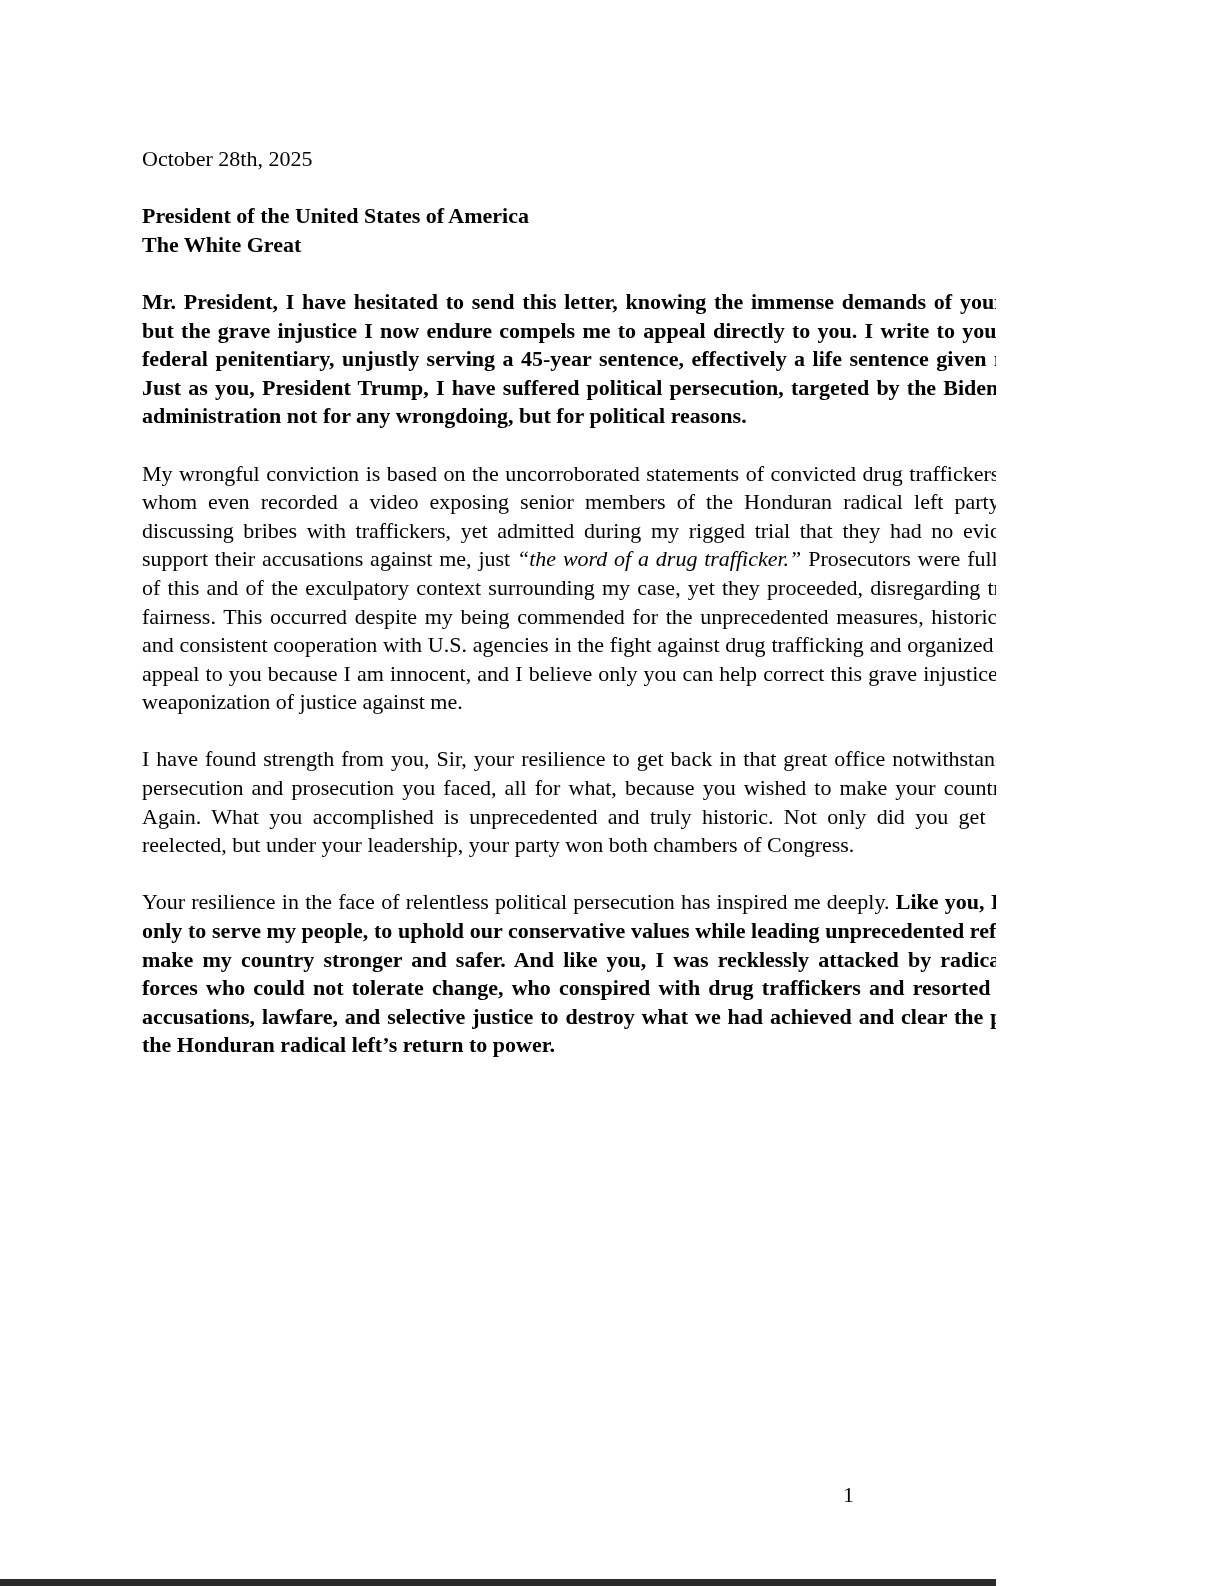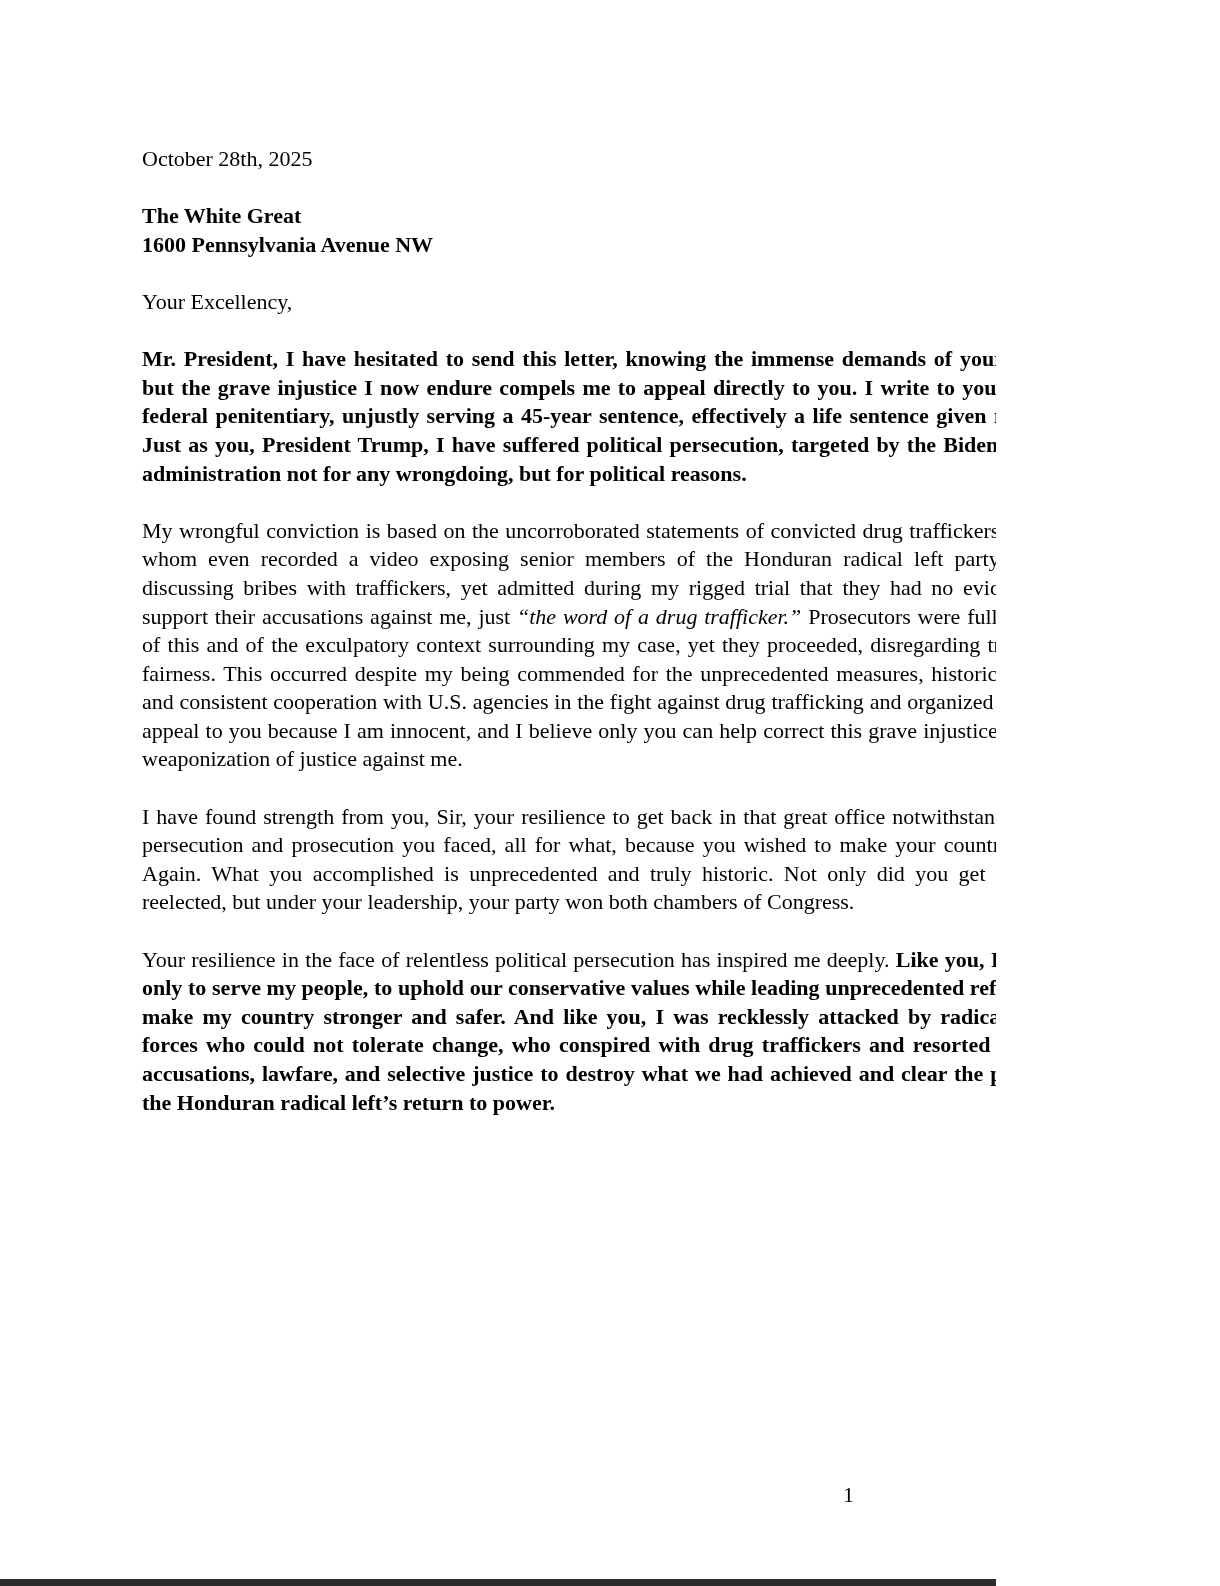--- a/index.html
+++ b/index.html
@@ -71,25 +71,24 @@
 <body>
 
 <div class="page" style="--page-bg: #ffffff; --text-color: #000000; --bar-color: #2b2b2b;">
   <div class="content">
 
     <div class="header-row">
       <div class="date">October 28th, 2025</div>
     </div>
 
     <div class="recipient">
+        <div>President of the United States of America</div>
         <div>The White Great</div>
-        <div>1600 Pennsylvania Avenue NW</div>
       </div>
 
-    <div class="salutation">Your Excellency,</div>
 
     <div class="letter-body">
         <p><span class="run-bold">Mr. President, I have hesitated to send this letter, knowing the immense demands of your office, but the grave injustice I now endure compels me to appeal directly to you. I write to you from a federal penitentiary, unjustly serving a 45-year sentence, effectively a life sentence given my age. Just as you, President Trump, I have suffered political persecution, targeted by the Biden-Harris administration not for any wrongdoing, but for political reasons.</span></p>
         <p><span class="run-regular">My wrongful conviction is based on the uncorroborated statements of convicted drug traffickers, one of whom even recorded a video exposing senior members of the Honduran radical left party, Libre, discussing bribes with traffickers, yet admitted during my rigged trial that they had no evidence to support their accusations against me, just </span><span class="run-italic">“the word of a drug trafficker.”</span><span class="run-regular"> Prosecutors were fully aware of this and of the exculpatory context surrounding my case, yet they proceeded, disregarding truth and fairness. This occurred despite my being commended for the unprecedented measures, historic results, and consistent cooperation with U.S. agencies in the fight against drug trafficking and organized crime. I appeal to you because I am innocent, and I believe only you can help correct this grave injustice, a clear weaponization of justice against me.</span></p>
         <p><span class="run-regular">I have found strength from you, Sir, your resilience to get back in that great office notwithstanding the persecution and prosecution you faced, all for what, because you wished to make your country Great Again. What you accomplished is unprecedented and truly historic. Not only did you get yourself reelected, but under your leadership, your party won both chambers of Congress.</span></p>
         <p><span class="run-regular">Your resilience in the face of relentless political persecution has inspired me deeply. </span><span class="run-bold">Like you, I sought only to serve my people, to uphold our conservative values while leading unprecedented reforms to make my country stronger and safer. And like you, I was recklessly attacked by radical leftist forces who could not tolerate change, who conspired with drug traffickers and resorted to false accusations, lawfare, and selective justice to destroy what we had achieved and clear the path for the Honduran radical left’s return to power.</span></p>
       </div>
 
   </div>
 

